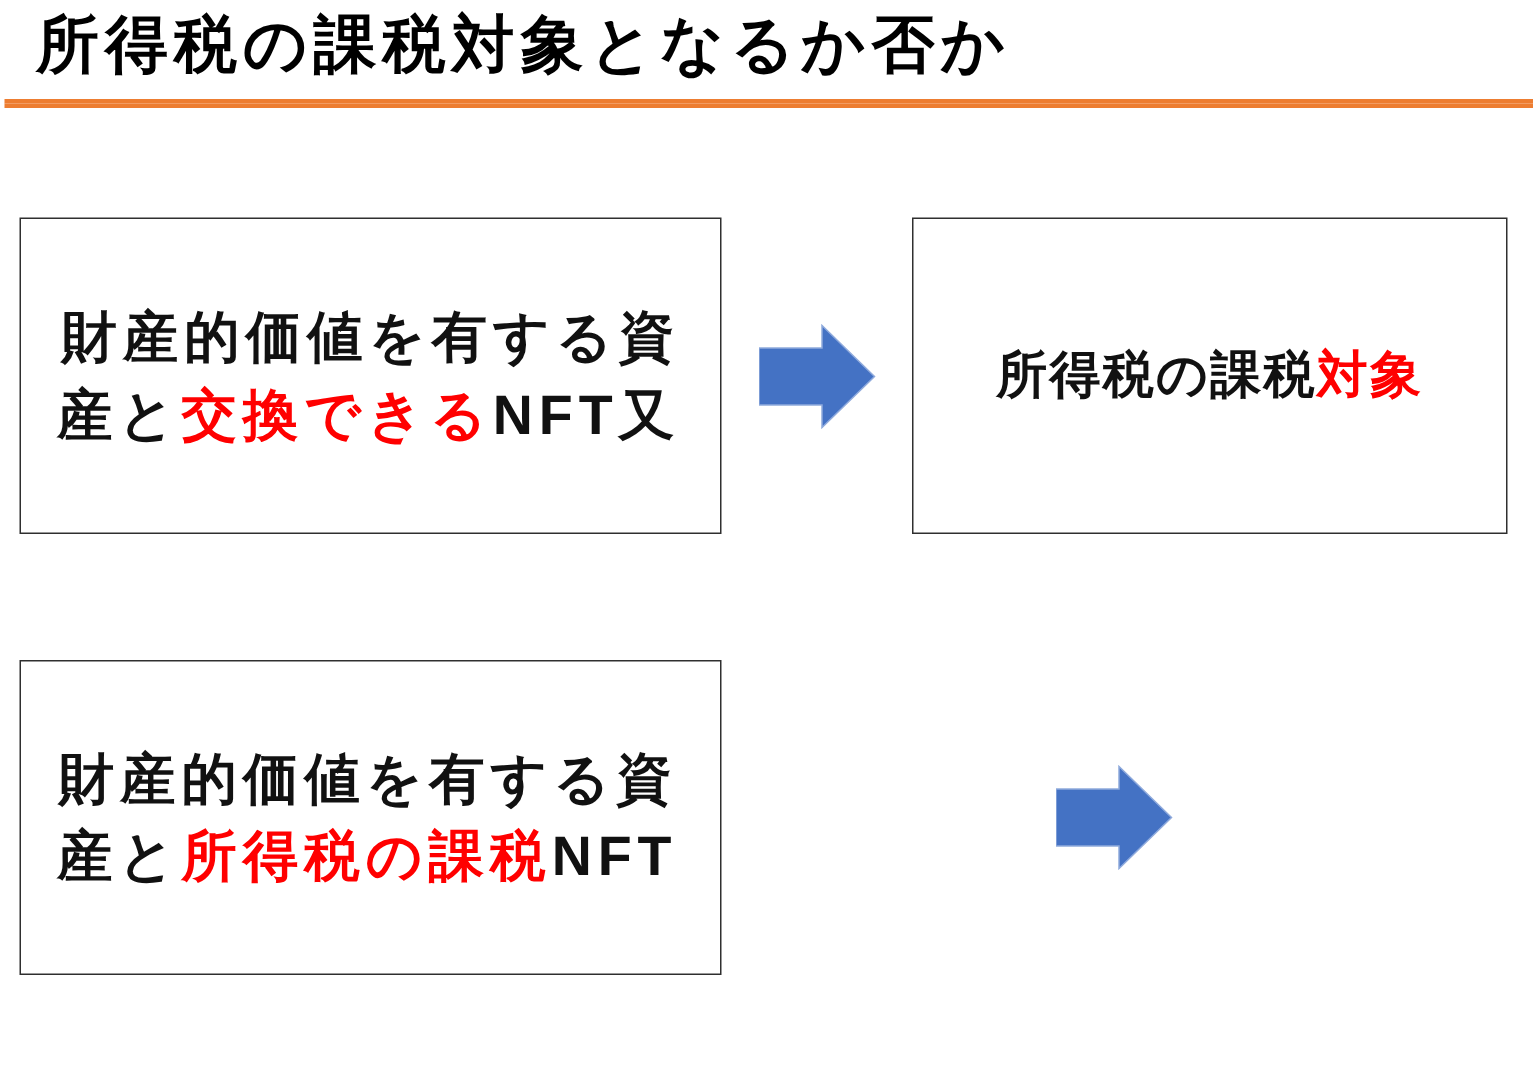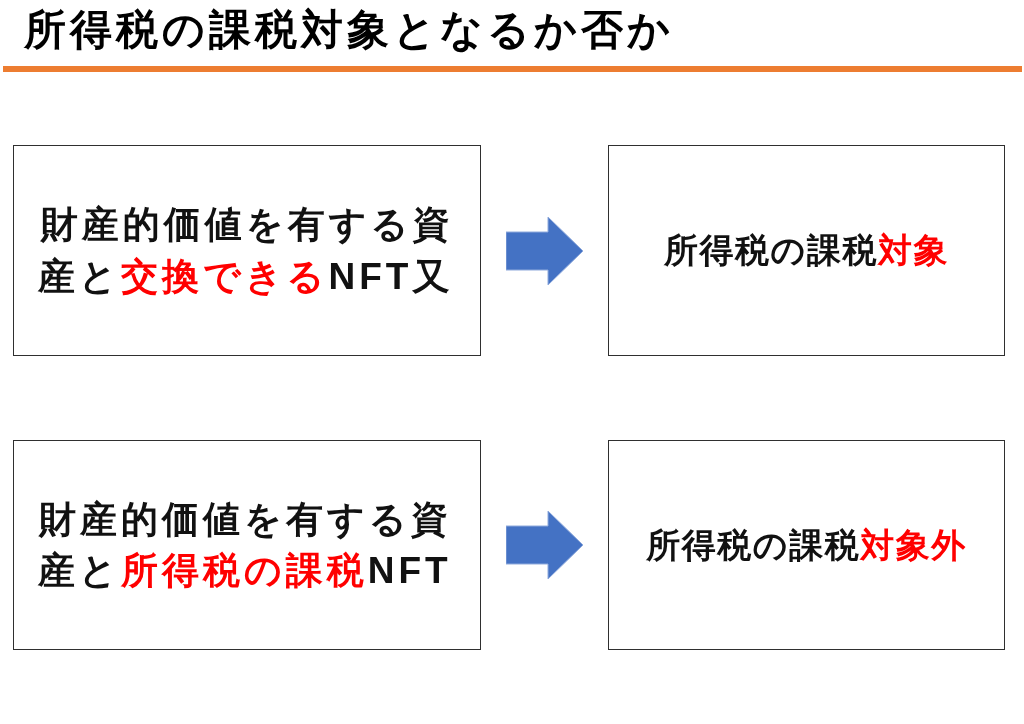--- a/index.html
+++ b/index.html
@@ -83,18 +83,15 @@
 
   <section class="row row-2">
     <div class="box condition">
       <p class="rich"><span>財産的価値を有する資</span><br><span>産と</span><span class="seg-red">所得税の課税</span><span>NFT</span><br></p>
     </div>
     <div class="arrow-wrap">
       <svg class="arrow" viewBox="0 0 78 70" aria-hidden="true">
         <polygon points="0,16 42,16 42,1 77,35 42,69 42,54 0,54"></polygon>
       </svg>
     </div>
-    <div class="box result">
-      <p class="rich"><span>所得税の課税</span><span class="seg-red">対象外</span></p>
-    </div>
   </section>
 
 </div>
 
 </body></html>

